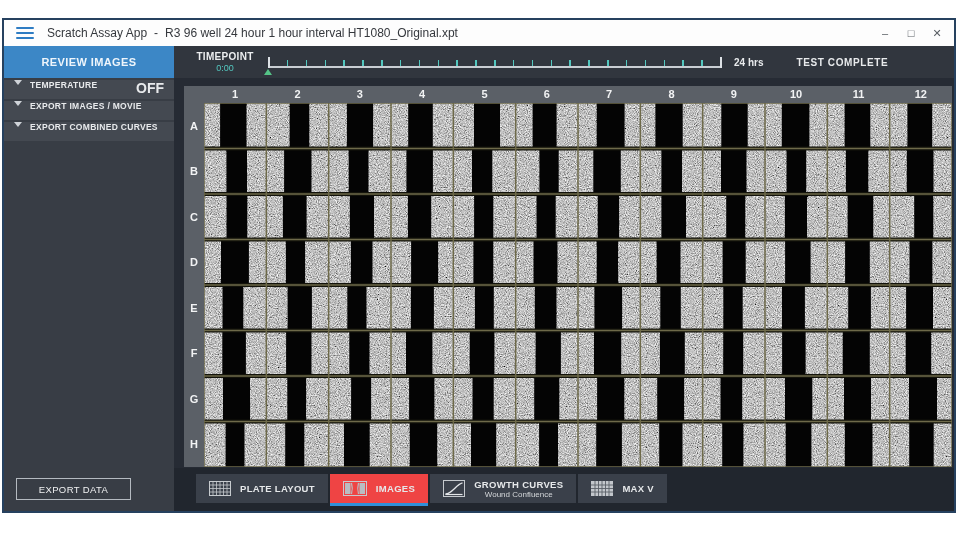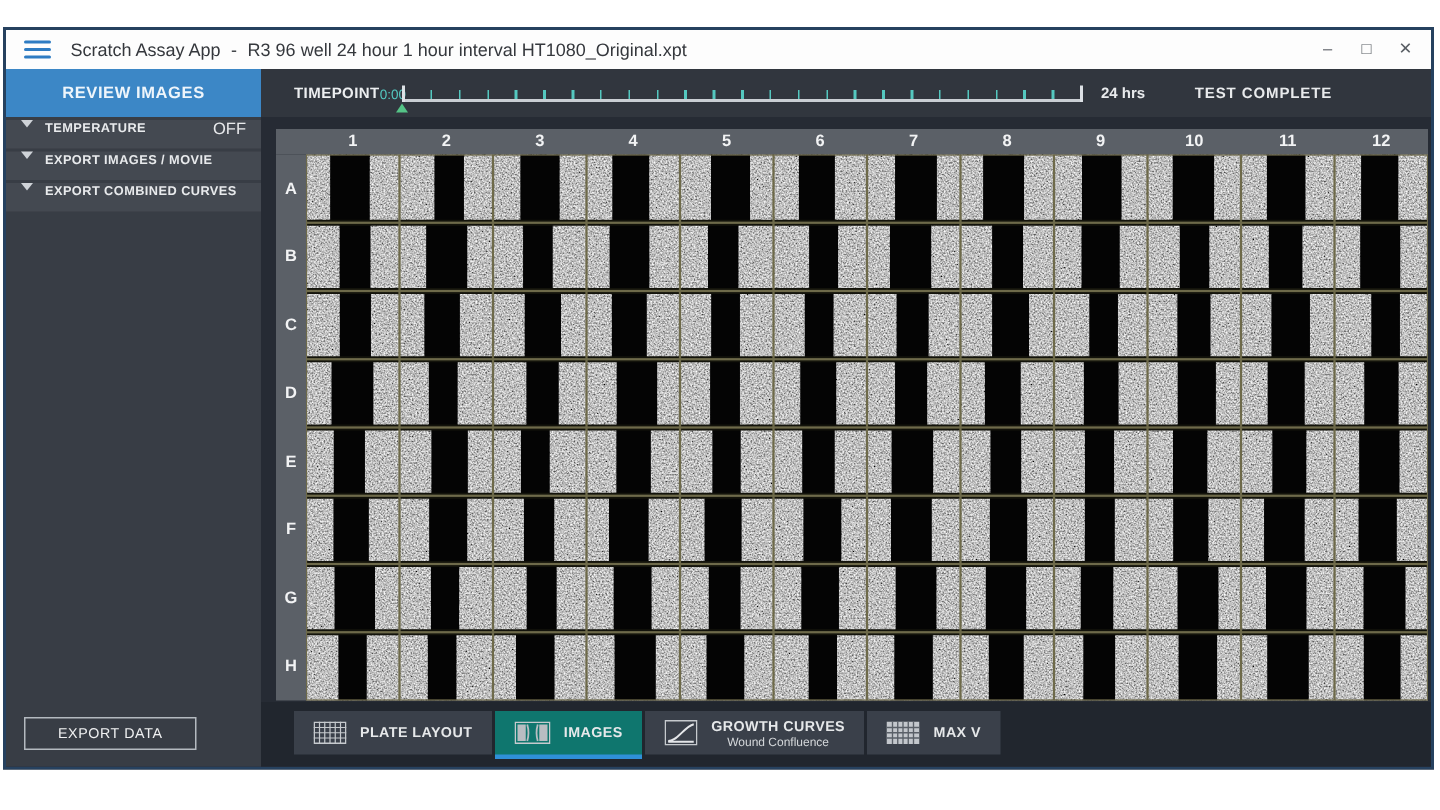--- a/index.html
+++ b/index.html
@@ -24,31 +24,31 @@
   
   .sidebar{flex:0 0 170px;background:#383d45;position:relative;display:flex;flex-direction:column}
   .side-header{height:32px;background:#3c87c6;color:#eef5fb;font-size:11px;font-weight:bold;
     letter-spacing:.4px;display:flex;align-items:center;justify-content:center;cursor:pointer}
   .side-items{margin-top:2px}
   .side-item{height:19px;margin-bottom:2px;background:#444951;display:flex;align-items:flex-start;
     padding:0 10px;cursor:pointer}
   .tri{width:0;height:0;border-left:4px solid transparent;border-right:4px solid transparent;
     border-top:5px solid #cfd3d8;margin-right:8px;flex:0 0 auto}
   .side-item .lbl{font-size:8.5px;font-weight:bold;color:#e8eaec;letter-spacing:.3px;white-space:nowrap}
-  .side-item .val{margin-left:auto;font-size:11px;font-weight:normal;color:#e8eaec}
+  .side-item .val{margin-left:auto;font-size:14px;font-weight:bold;color:#e8eaec}
   .export-btn{position:absolute;left:12px;bottom:11px;width:115px;height:22px;background:transparent;
     border:1px solid #b4bac0;color:#f0f1f2;font-size:9.5px;font-family:Liberation Sans, sans-serif;
     letter-spacing:.4px;cursor:pointer}
 
   
   .content{flex:1;position:relative;background:#262b34;min-width:0}
 
   
   .header-row{height:32px;background:#31363e;display:flex;align-items:center;padding-left:22px}
-  .tp-block{display:flex;flex-direction:row;align-items:center;width:58px}
+  .tp-block{display:flex;flex-direction:column;align-items:center;width:58px}
   .tp-label{font-size:10px;font-weight:bold;color:#eceef0;letter-spacing:.3px}
   .tp-time{font-size:9px;color:#54c8c0;margin-top:1px}
   .track{position:relative;width:452px;height:32px;margin-left:14px;cursor:pointer}
   .track-line{position:absolute;left:0;right:0;top:20px;height:2px;background:#c9ced3}
   .tick{position:absolute;top:14px;width:1.5px;height:6px;background:#54c8c0}
   .tick.end{top:11px;width:2px;height:11px;background:#dde1e5}
   .marker{position:absolute;top:23px;margin-left:-4px;width:0;height:0;
     border-left:4px solid transparent;border-right:4px solid transparent;border-bottom:6px solid #55c487}
   .end-label{font-size:10px;font-weight:bold;color:#e8eaec;margin-left:14px;white-space:nowrap}
   .status-label{font-size:10px;font-weight:bold;color:#e8eaec;letter-spacing:.6px;margin-left:33px;white-space:nowrap}
@@ -61,21 +61,21 @@
   .row-labels{position:absolute;left:0;top:17px;width:20px;height:364px;background:#5b6067;
     display:flex;flex-direction:column}
   .row-label{flex:1;display:flex;align-items:center;justify-content:center;
     font-size:11px;font-weight:bold;color:#f2f3f4}
   .wells{position:absolute;left:20px;top:17px;width:748px;height:364px;background:#0d0d08}
 
   
   .tabbar{position:absolute;left:0;right:0;bottom:0;height:43px;background:#21262e;
     display:flex;align-items:flex-start;padding:6px 0 0 22px;gap:2px}
   .tab{height:29px;background:#3a404a;display:flex;align-items:center;padding:0 13px;gap:9px;cursor:pointer}
-  .tab.selected{background:#0f766e;border-bottom:3px solid #2f90d9;height:32px}
+  .tab.selected{background:#ef4444;border-bottom:3px solid #2f90d9;height:32px}
   .tab-text{display:flex;flex-direction:column;align-items:center}
   .tab-label{font-size:9.5px;font-weight:bold;color:#e6e8ea;letter-spacing:.3px;white-space:nowrap}
   .tab-sublabel{font-size:8px;color:#d4d7da;white-space:nowrap}
   .tab-sublabel:empty{display:none}
   .tab-icon{flex:0 0 auto;display:flex}
 </style>
 </head>
 <body>
 
 <div class="window">

